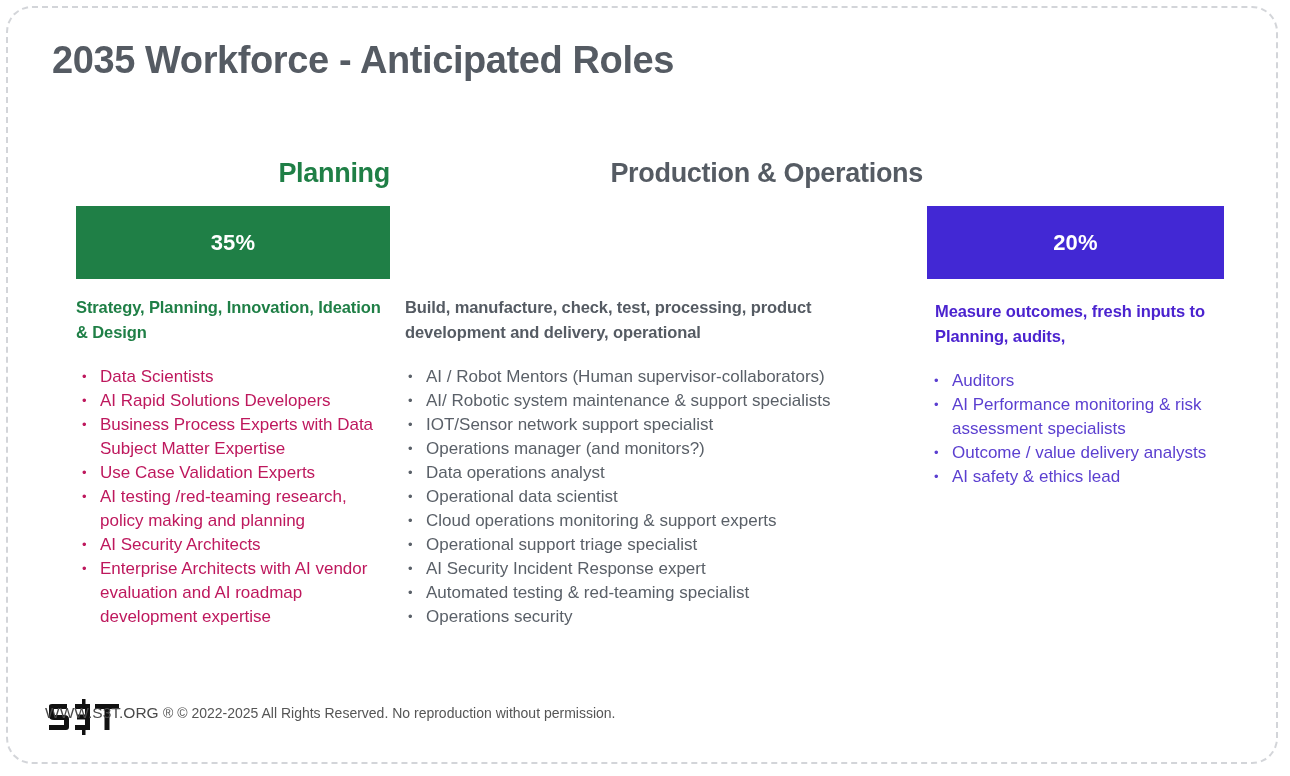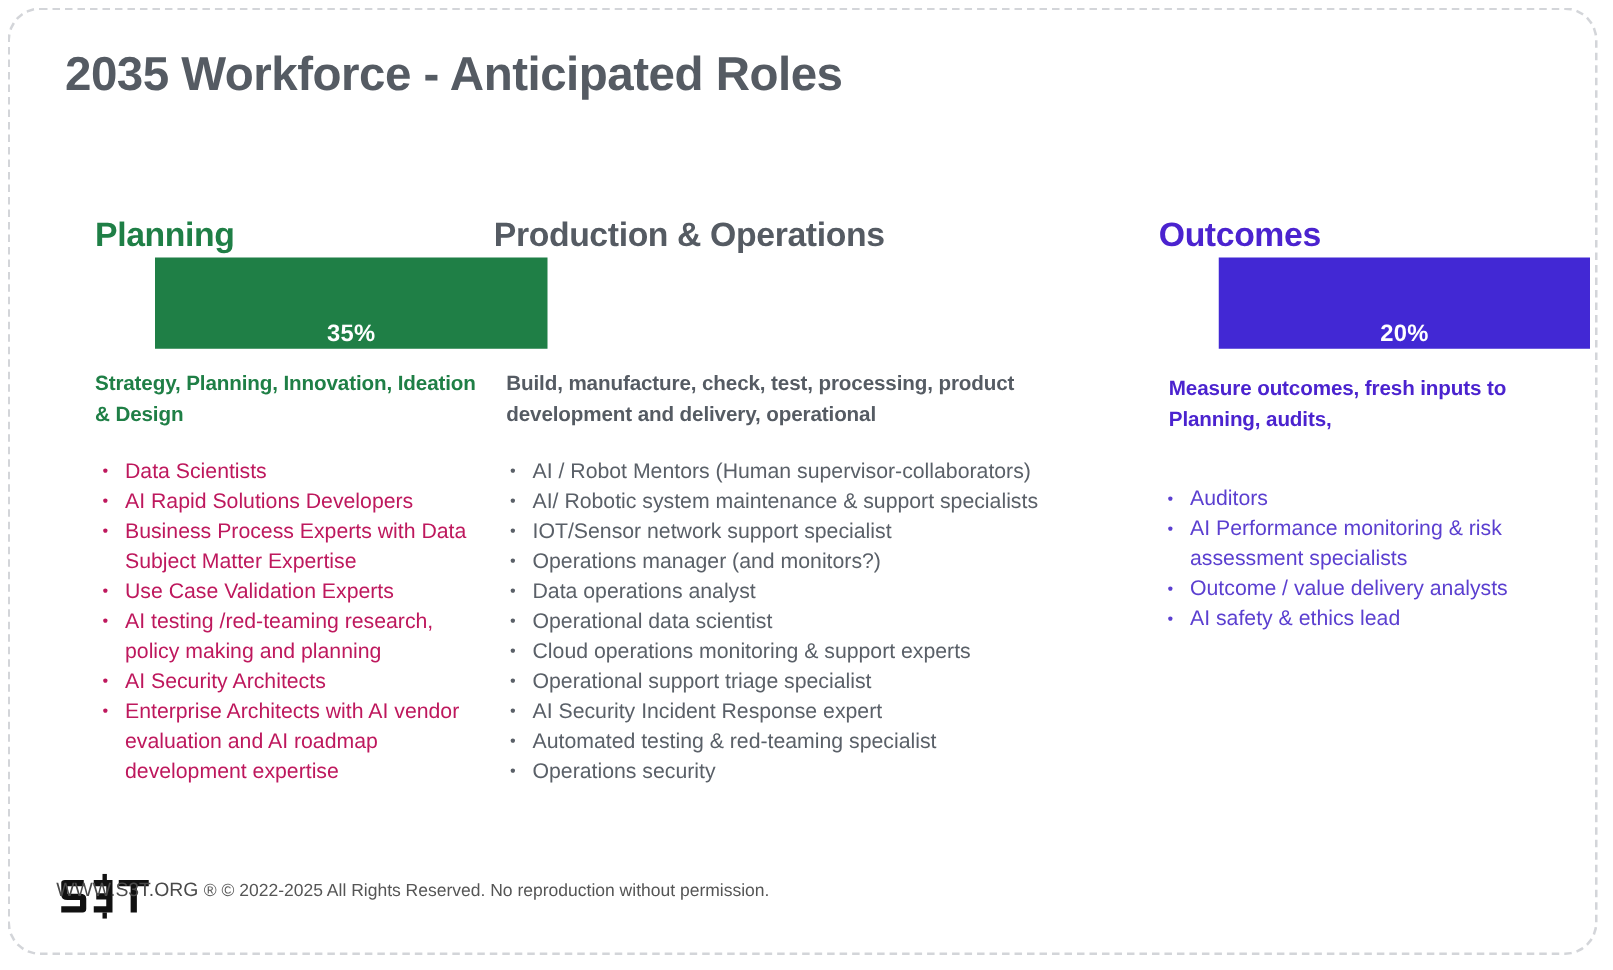--- a/index.html
+++ b/index.html
@@ -37,44 +37,43 @@
     font-weight: bold;
     color: #555b63;
     letter-spacing: -0.4px;
     font-stretch: condensed;
     white-space: nowrap;
   }
 
   
   .col-heading {
     position: absolute;
-    top: 165px;
-    text-align: left;
+    top: 150px;
+    text-align: right;
     font-size: 27px;
     font-weight: bold;
     letter-spacing: -0.3px;
     font-stretch: condensed;
     white-space: nowrap;
   }
   #col-heading-0 { left: 68px;  width: 314px; color: #1f7f46; }
   #col-heading-1 { left: 387px; width: 528px; color: #555b63; }
   #col-heading-2 { left: 919px; width: 297px; color: #4b23cf; }
 
   
   .pct-bar {
     position: absolute;
     top: 198px;
     height: 73px;
     display: flex;
-    align-items: flex-end;
+    align-items: center;
     justify-content: center;
-    font-size: 19px;
+    font-size: 22px;
     font-weight: bold;
     letter-spacing: 0.2px;
-    margin-left: 48px;
   }
   #pct-bar-0 { left: 68px;  width: 314px; background: #1f7f46; color: #ffffff; }
   #pct-bar-1 { left: 387px; width: 528px; background: #eaeaea; color: #555b63; }
   #pct-bar-2 { left: 919px; width: 297px; background: #4228d4; color: #ffffff; }
 
   
   .col-subtitle {
     position: absolute;
     font-size: 16.5px;
     font-weight: bold;
@@ -87,21 +86,21 @@
 
   
   .bullet-list {
     position: absolute;
     margin: 0;
     padding: 0;
     list-style: none;
   }
   #bullet-list-0 { left: 70px;  top: 357px; width: 310px; }
   #bullet-list-1 { left: 396px; top: 357px; width: 500px; }
-  #bullet-list-2 { left: 922px; top: 361px; width: 305px; margin-top: 18px; }
+  #bullet-list-2 { left: 922px; top: 361px; width: 305px; }
 
   .bullet-item {
     position: relative;
     padding-left: 22px;
     font-size: 17px;
     line-height: 24px;
     margin-bottom: 0px;
     font-weight: normal;
   }
   .bullet-item::before {
@@ -138,21 +137,20 @@
 </style>
 </head>
 <body>
 
 <div id="slide-card">
 
   <div id="page-title">2035 Workforce - Anticipated Roles</div>
 
   <div class="col-heading" id="col-heading-0">Planning</div>
   <div class="col-heading" id="col-heading-1">Production &amp; Operations</div>
-  <div class="col-heading" id="col-heading-2">Outcomes</div>
 
   <div class="pct-bar" id="pct-bar-0">
     <span>35%</span>
   </div>
   <div class="pct-bar" id="pct-bar-2">
     <span>20%</span>
   </div>
 
   <div class="col-subtitle" id="col-subtitle-0">Strategy, Planning, Innovation, Ideation &amp; Design</div>
   <div class="col-subtitle" id="col-subtitle-1">Build, manufacture, check, test, processing, product development and delivery, operational</div>

